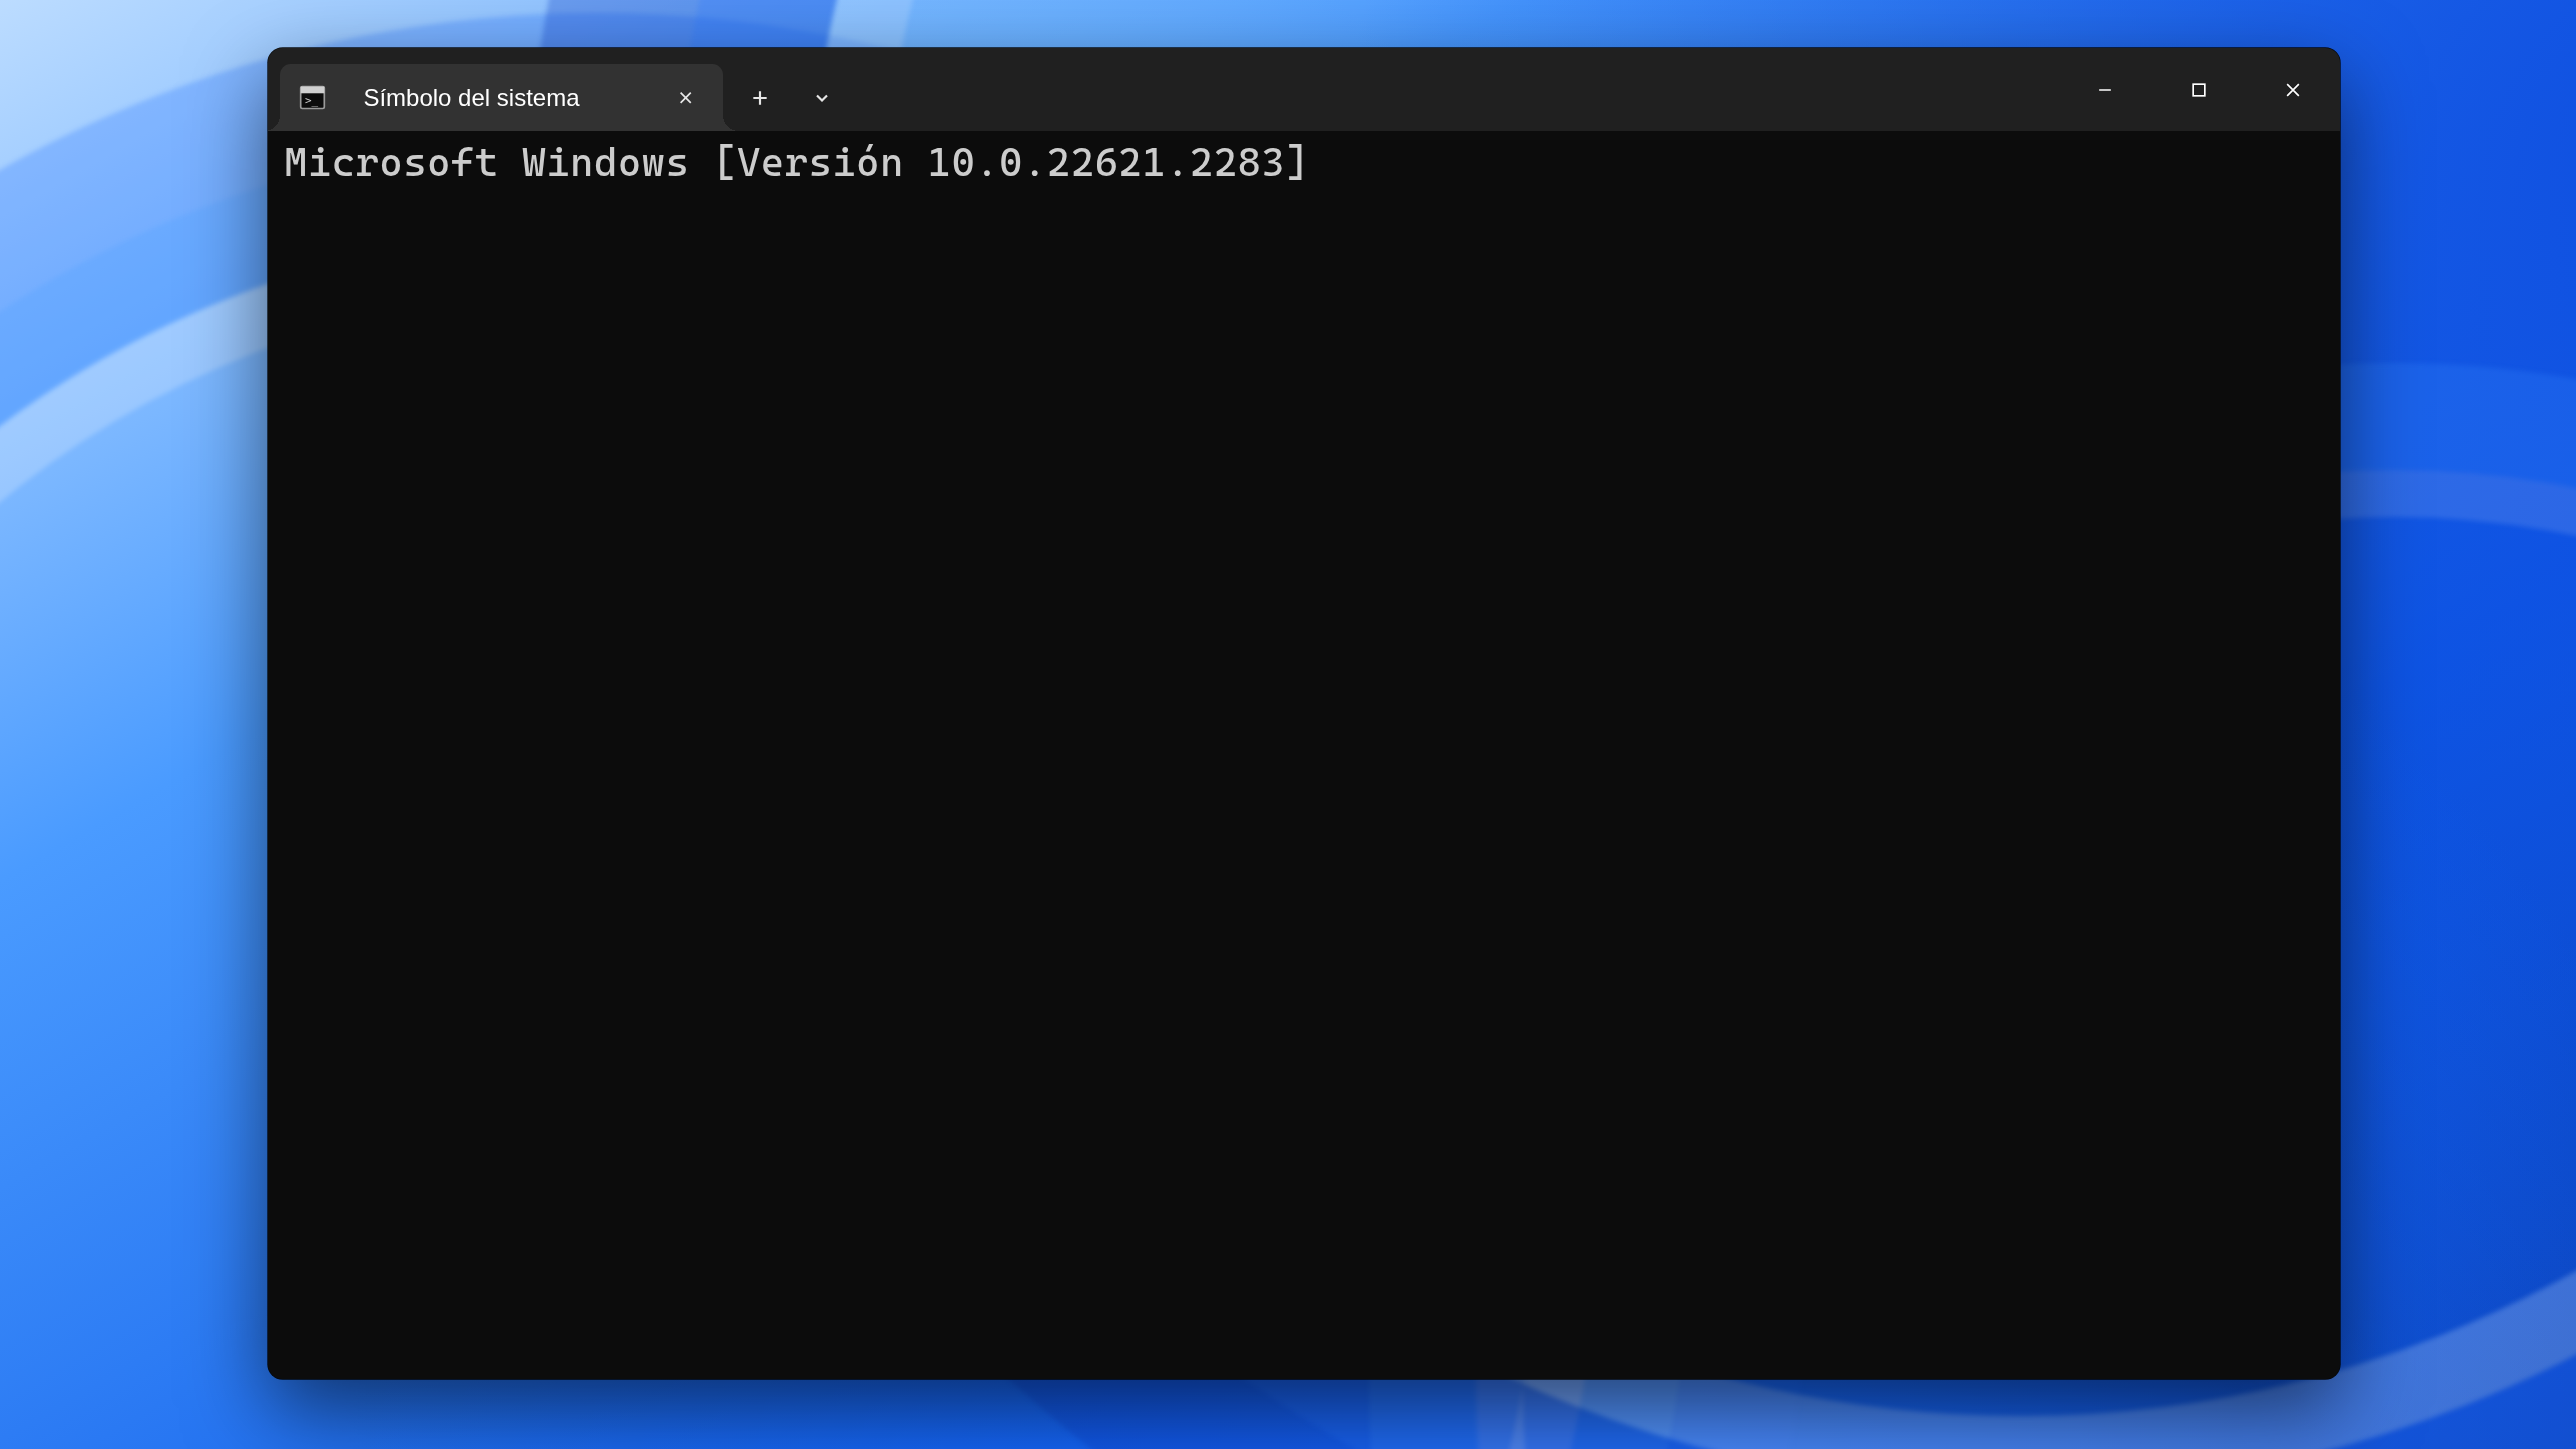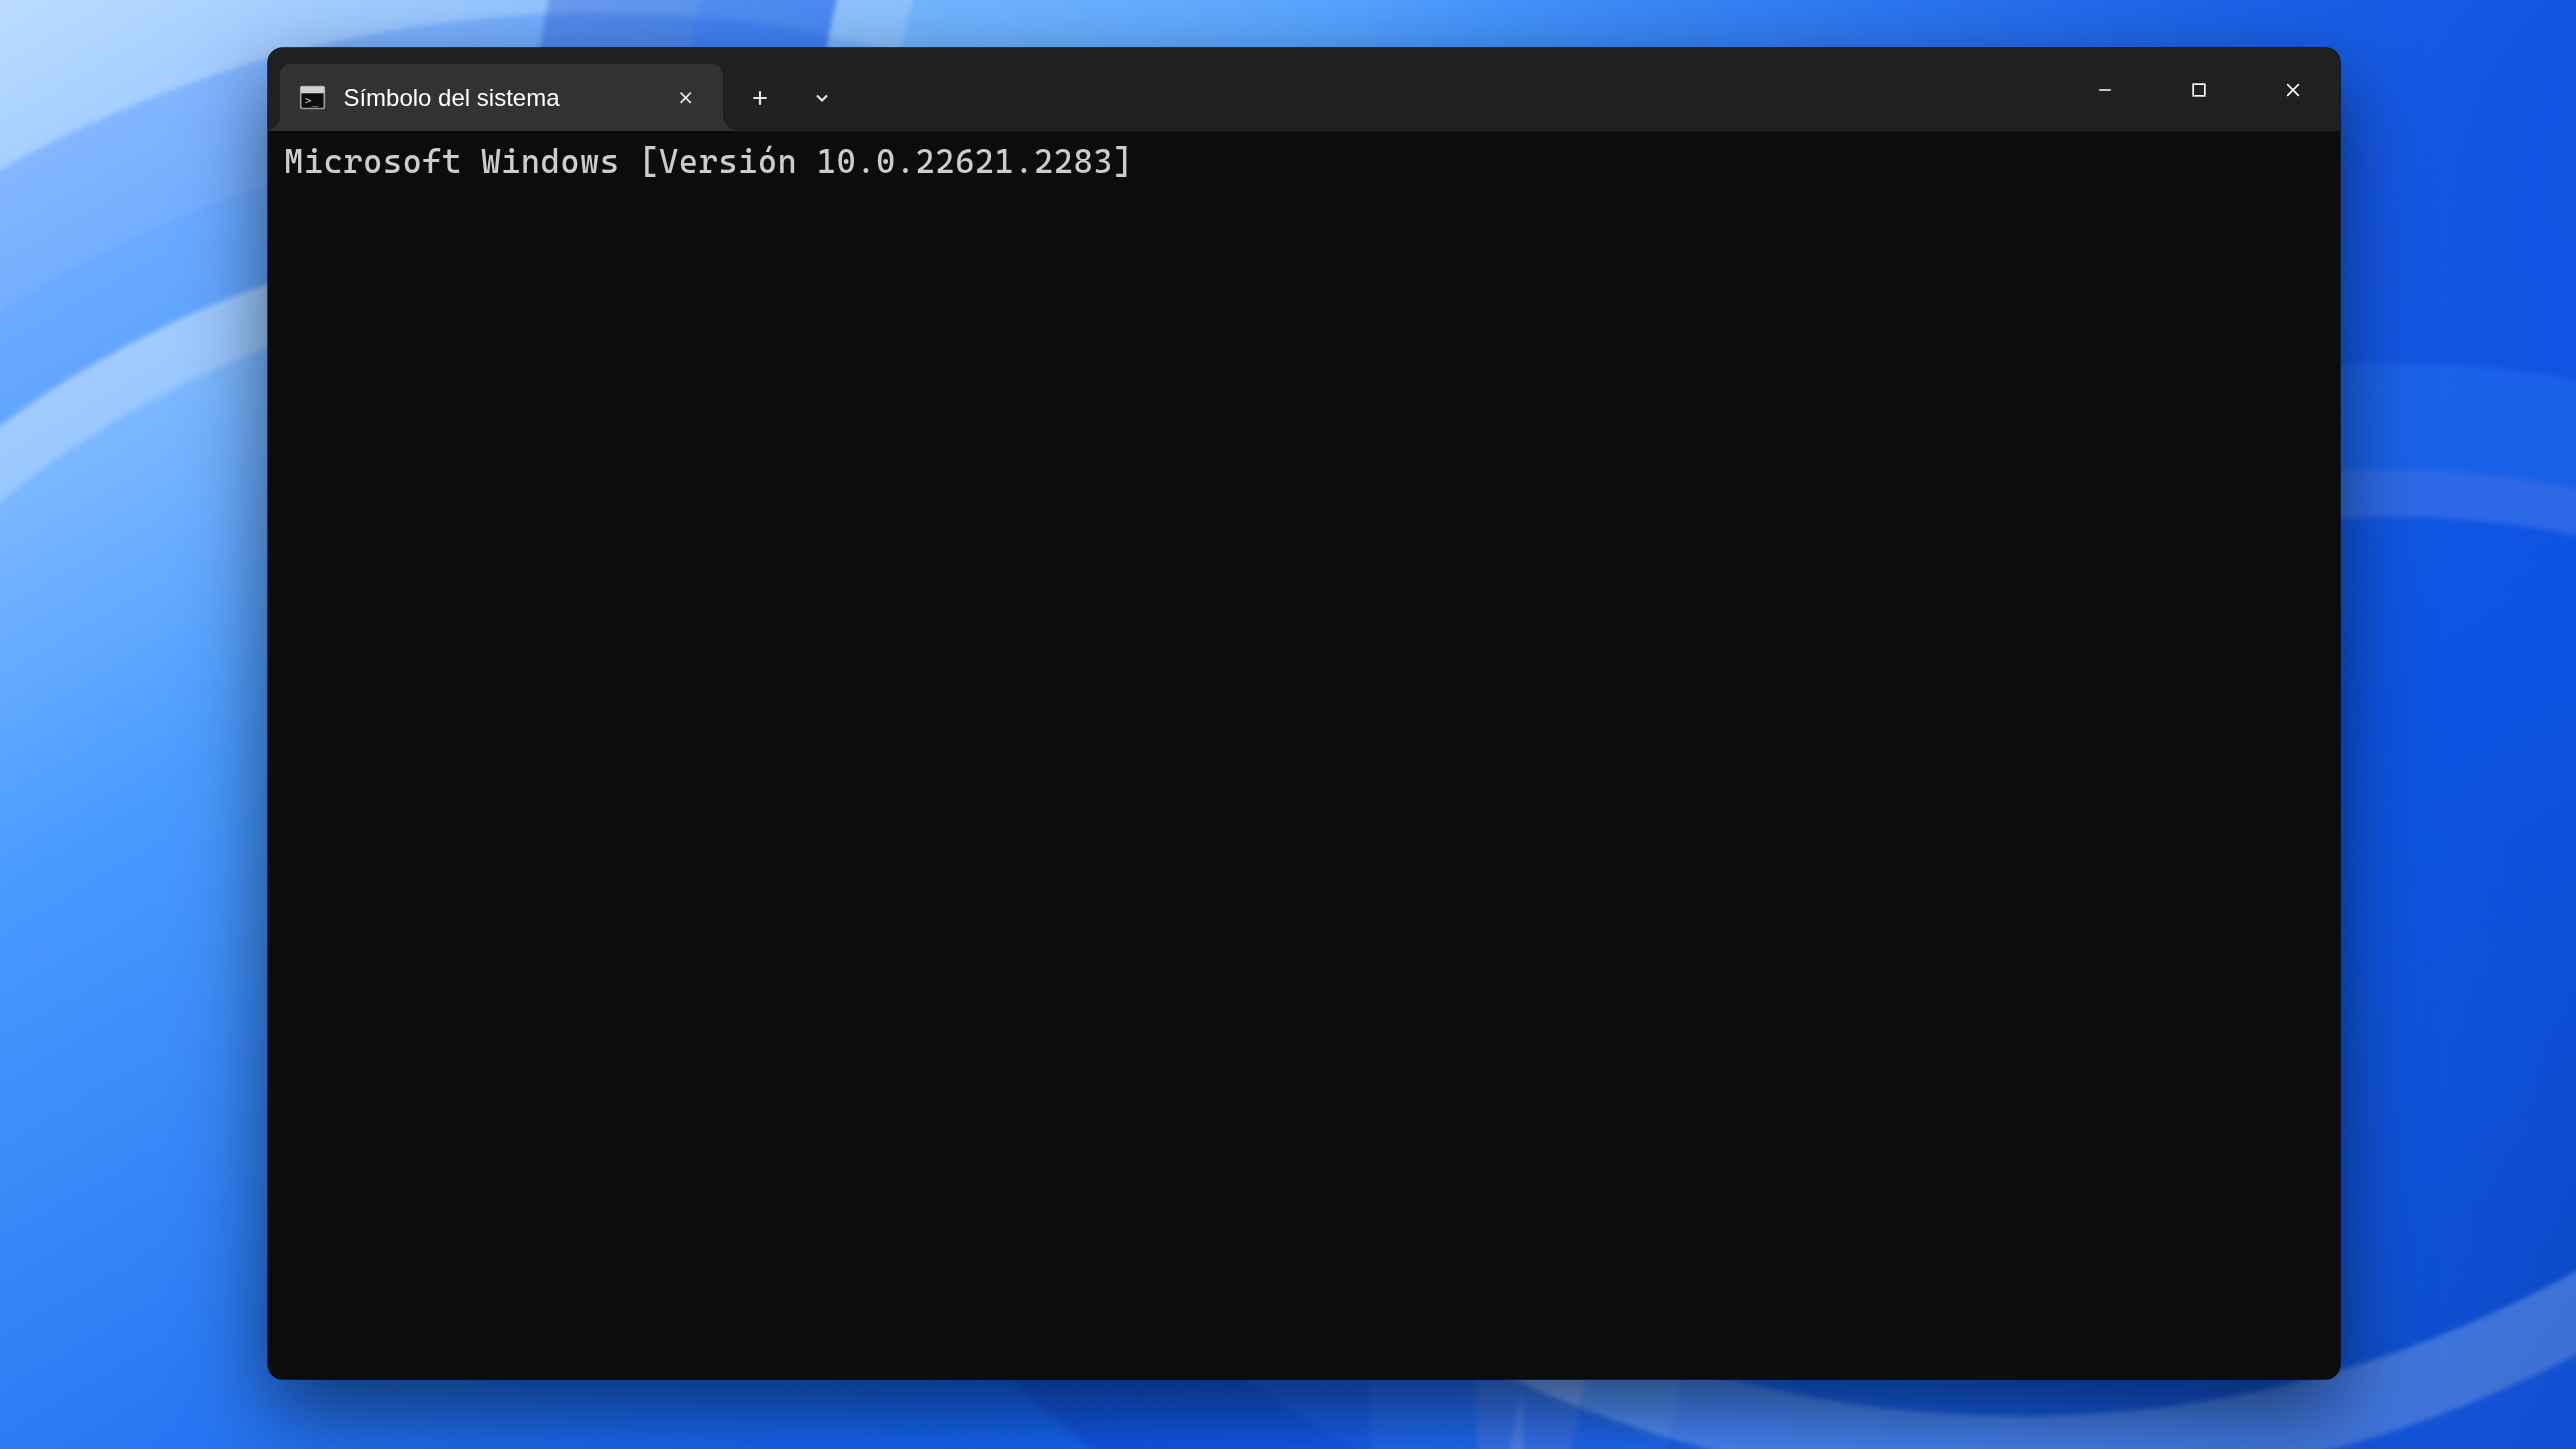--- a/index.html
+++ b/index.html
@@ -109,20 +109,21 @@
     display:flex;align-items:center;justify-content:center;
   }
   .tab-icon svg { width:27px; height:27px; }
 
   .tab-title {
     font-size: 24px;
     font-weight: 400;
     color: #fff;
     white-space: nowrap;
     flex:1;
+    margin-left:20px;
   }
 
   .tab-close {
     width: 31px; height: 31px;
     display:flex;align-items:center;justify-content:center;
     border-radius:4px;
     margin-left: 27px;
   }
   .tab-close svg{width:17.4px;height:17.4px;stroke:#e6e6e6;stroke-width:2.4;}
 
@@ -154,21 +155,21 @@
   }
   .win-btn svg{width:20px;height:20px;stroke:#ffffff;stroke-width:2;fill:none;}
 
   
   .term-body {
     position:absolute;
     left:0; right:0; top:83px; bottom:0;
     background:#0c0c0c;
     padding: 10.7px 16px;
     font-family: "Cascadia Mono","Consolas",monospace;
-    font-size: 33px;
+    font-size: 40px;
     line-height: 40px;
     color:#cccccc;
     white-space: pre;
     letter-spacing: 0.4px;
   }
 
   .term-line { display:block; }
 
   .cursor {
     display:inline-block;

